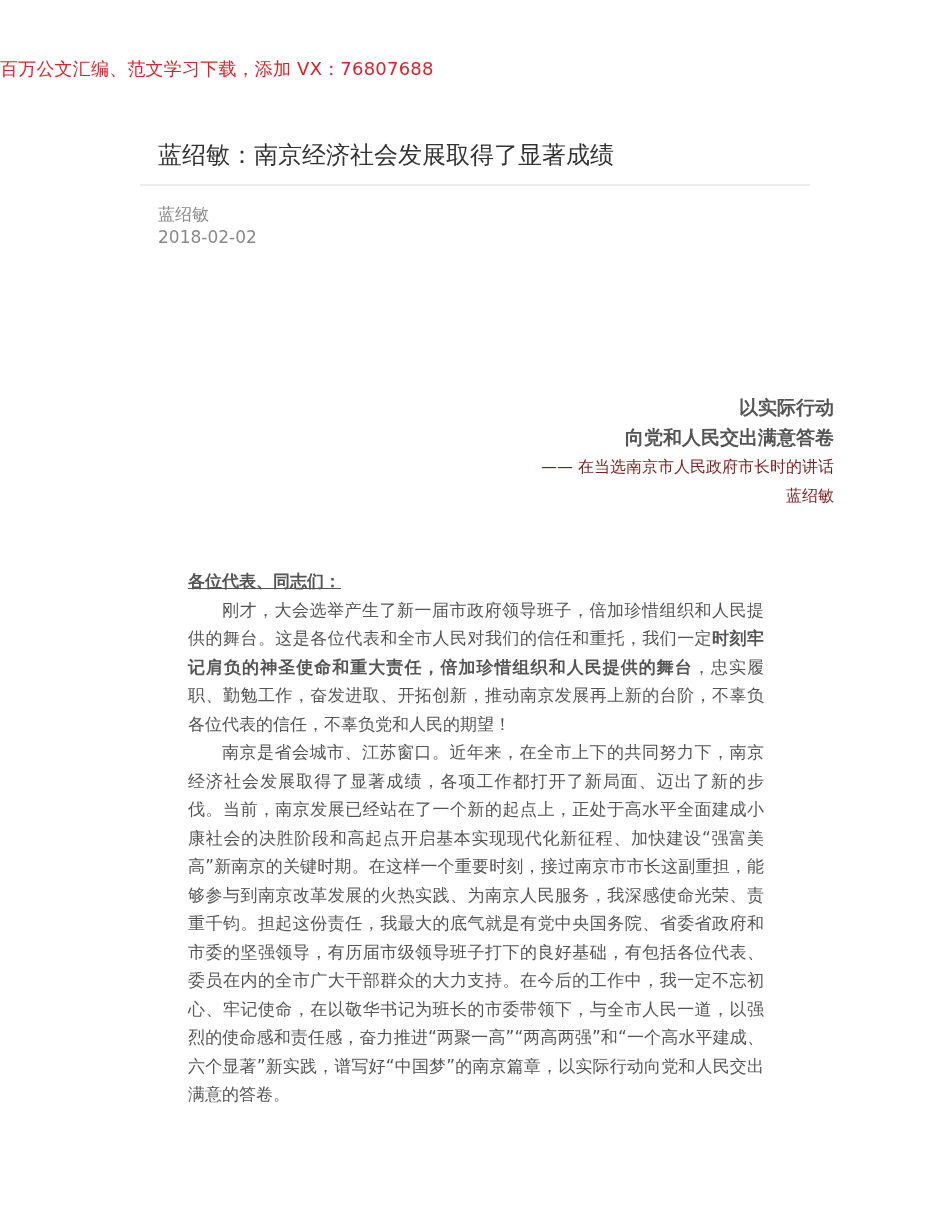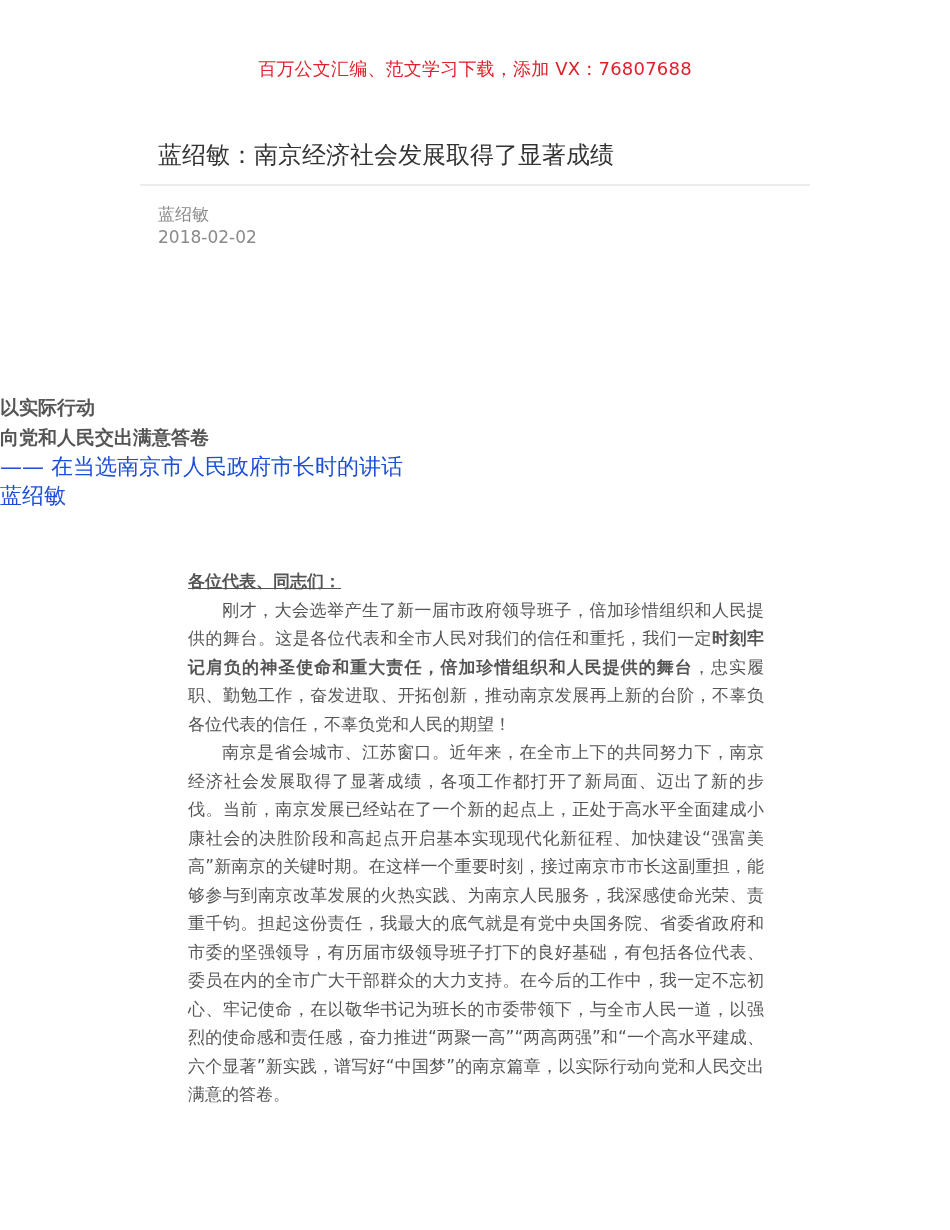--- a/index.html
+++ b/index.html
@@ -13,21 +13,20 @@
       position: relative;
       font-family: "DejaVu Sans", "Liberation Sans", sans-serif;
       color: #333333;
       overflow: hidden;
     }
     .banner {
       position: absolute;
       top: 56px;
       left: 0;
       width: 950px;
-      text-align: center;
       color: #e0202a;
       font-size: 18px;
       line-height: 26px;
       letter-spacing: 0.2px;
     }
     .article-title {
       position: absolute;
       top: 138px;
       left: 158px;
       font-size: 24px;
@@ -50,33 +49,33 @@
       color: #8a8a8a;
       font-size: 17px;
       line-height: 23px;
     }
     .meta div { white-space: nowrap; }
     .doc-head {
       position: absolute;
       top: 392px;
       left: 0;
       width: 834px;
-      text-align: left;
+      text-align: right;
       color: #555555;
     }
     .doc-head .h1 {
       font-weight: bold;
       font-size: 19px;
       line-height: 30px;
       color: #555555;
     }
     .doc-head .sub {
-      font-size: 22px;
+      font-size: 16px;
       line-height: 29px;
-      color: #1d4ed8;
+      color: #7f1d1d;
     }
     .body-text {
       position: absolute;
       top: 567px;
       left: 188px;
       width: 576px;
       font-size: 17px;
       line-height: 28.5px;
       color: #555555;
       text-align: justify;

